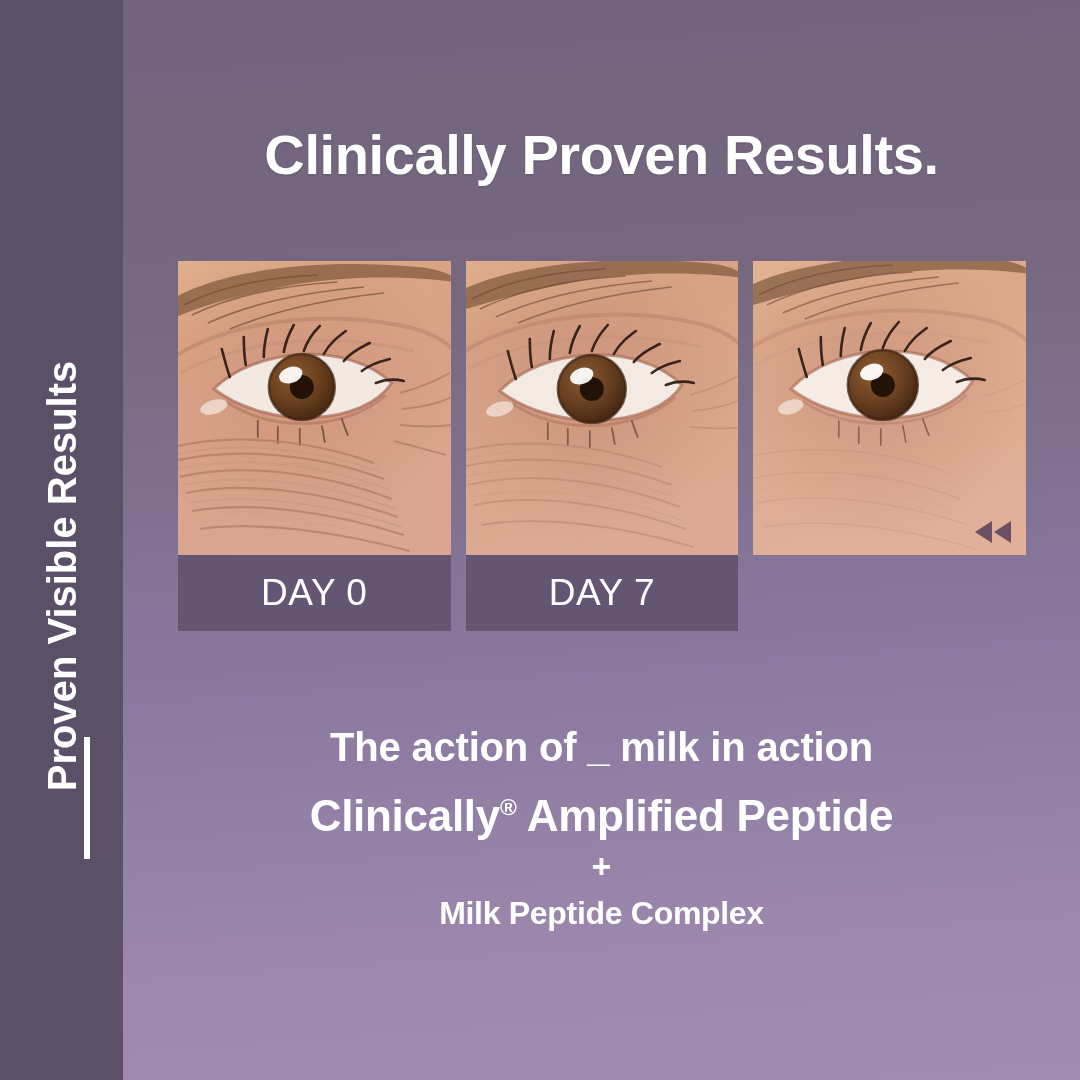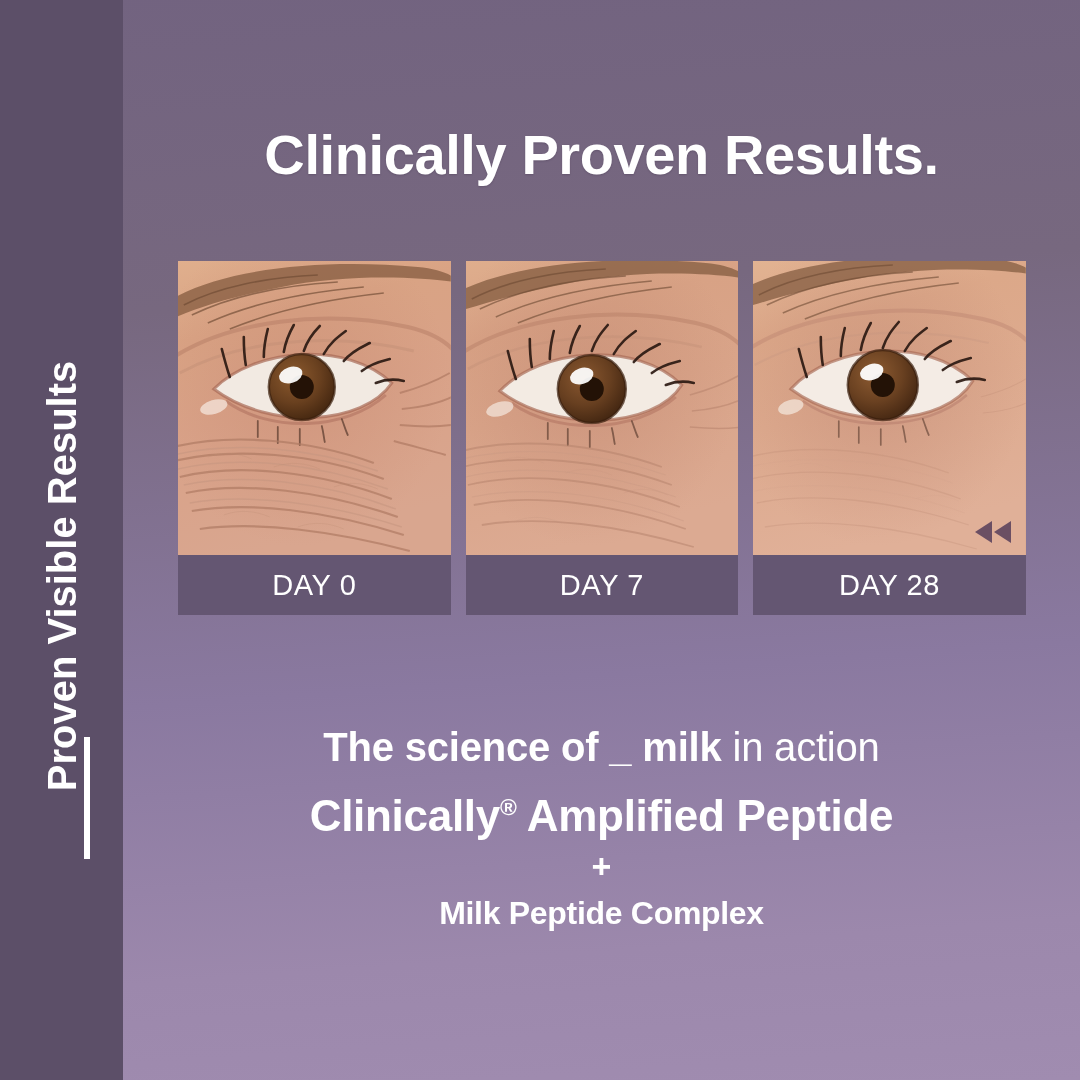--- a/index.html
+++ b/index.html
@@ -93,27 +93,27 @@
   .photo {
     position: relative;
     height: 294px;
     width: 100%;
     overflow: hidden;
     background: #D9A889;
   }
   .photo svg { display:block; width:100%; height:100%; }
 
   .caption {
-    height: 60px;
+    height: 76px;
     background: #645672;
     color: #ffffff;
     display: flex;
     align-items: center;
     justify-content: center;
-    font-size: 29px;
+    font-size: 37px;
     font-weight: 400;
     font-stretch: condensed;
     letter-spacing: 0.6px;
   }
 
   #rewind-icon {
     position: absolute;
     right: 12px;
     bottom: 10px;
     width: 42px;
@@ -131,21 +131,21 @@
     text-align: center;
     color: #ffffff;
   }
   .line1 {
     font-size: 40px;
     font-weight: 700;
     font-stretch: condensed;
     line-height: 1.25;
     letter-spacing: -0.2px;
   }
-  .line1 .reg { font-weight: 400; margin-top: 25px; }
+  .line1 .reg { font-weight: 700; margin-top: 25px; }
   .line2 {
     margin-top: 18px;
     font-size: 44px;
     font-weight: 700;
     font-stretch: condensed;
     line-height: 1.2;
     letter-spacing: -0.3px;
   }
   .line2 sup { font-size: 0.52em; vertical-align: super; font-weight: 700; }
   .line3 {
@@ -456,28 +456,27 @@
             </g>
           </g>
         </svg>
         <div id="rewind-icon">
           <svg viewBox="0 0 42 26" aria-hidden="true">
             <polygon points="20,2 20,24 3,13" fill="#6B4F63"></polygon>
             <polygon points="39,2 39,24 22,13" fill="#6B4F63"></polygon>
           </svg>
         </div>
       </div>
-      <div class="caption">DAY 28</div>
     </div>
 
   </div>
 
   <div id="copy">
     <div class="line1">
-      <span>The science of _ milk</span><span class="reg"> in action</span>
+      <span>The action of _ milk</span><span class="reg"> in action</span>
     </div>
     <div class="line2">
       <span>Clinically</span><sup>®</sup><span> Amplified Peptide</span>
     </div>
     <div class="line3">+</div>
     <div class="line4">Milk Peptide Complex</div>
   </div>
 
 </div>
 

